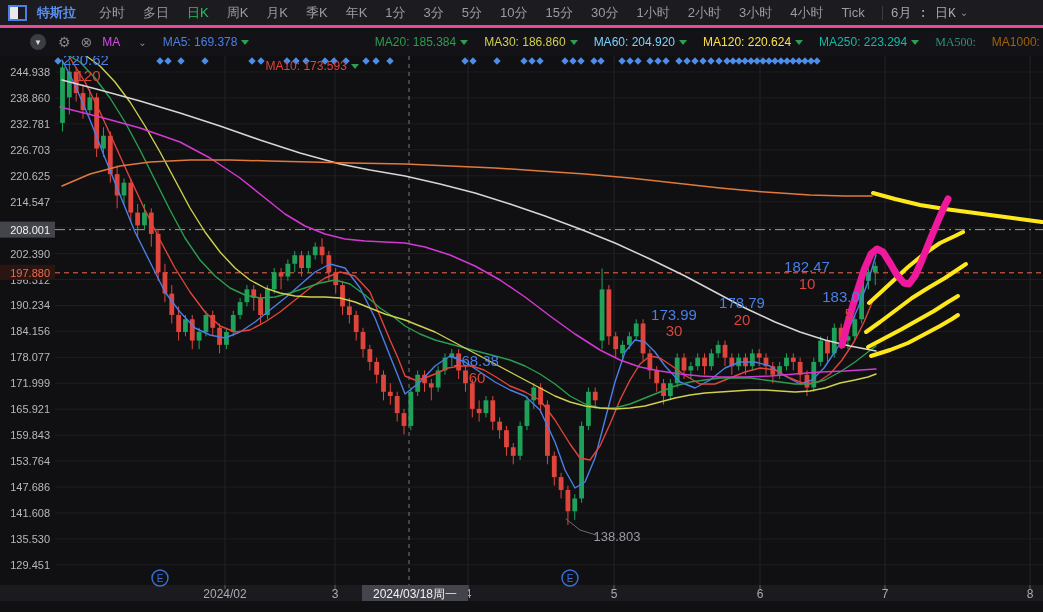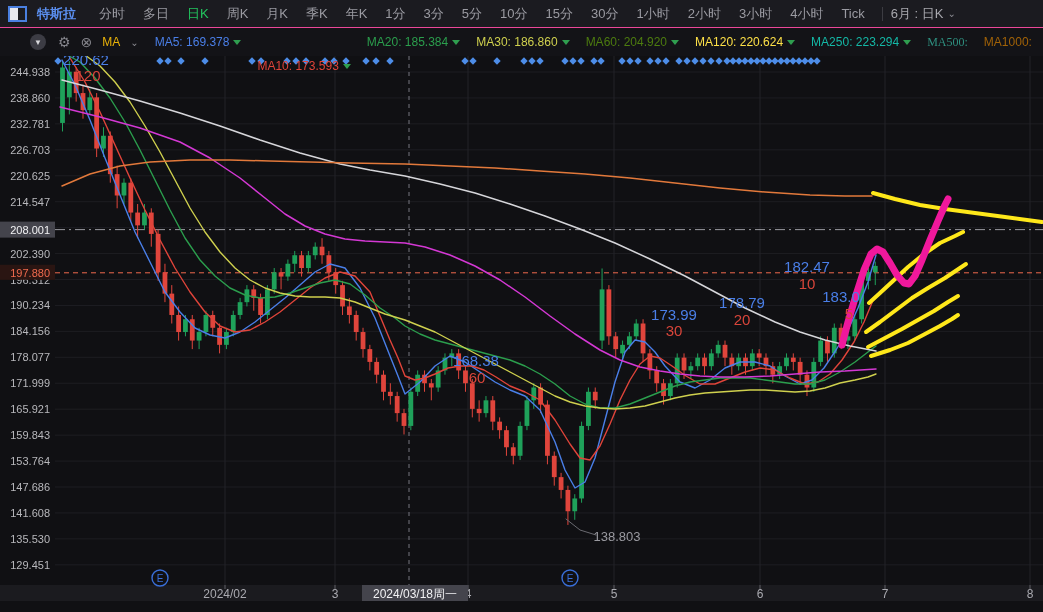--- a/index.html
+++ b/index.html
@@ -1,34 +1,34 @@
 <!DOCTYPE html>
 <html><head>
 <meta charset="utf-8">
 <style>
   html,body{margin:0;padding:0;background:#0b0b0d;}
   body{width:1043px;height:612px;overflow:hidden;font-family:"Liberation Sans",sans-serif;
        -webkit-font-smoothing:antialiased;position:relative;}
   .topbar{position:absolute;left:0;top:0;width:1043px;height:28px;background:#1b1b20;
           display:flex;align-items:center;gap:0;font-size:13px;color:#9b9ba2;z-index:5;
-          border-bottom:1px solid #ec4899;box-sizing:border-box;}
+          border-bottom:3px solid #ec4899;box-sizing:border-box;}
   .winicon{width:15px;height:12px;border:2px solid #4a80e0;background:linear-gradient(90deg,#e8e8ee 0 55%,#1b1b20 55%);
            margin:0 10px 0 8px;display:inline-block;}
   .symbol{color:#5b8ff0;font-weight:bold;margin-right:14px;}
   .tab{padding:0 9px;cursor:pointer;white-space:nowrap;}
   .tab.active{color:#22c55e;}
   .vsep{width:1px;height:14px;background:#3c3c42;margin:0 8px;}
-  .period{color:#a8a8ae;white-space:nowrap;}
+  .period{color:#a8a8ae;white-space:nowrap;font-family:Liberation Mono, monospace;}
   .chev{font-size:10px;color:#8a8a90;margin-left:4px;}
   .mabar{position:absolute;left:0;top:28px;width:1043px;height:28px;background:#131317;
          display:flex;align-items:center;font-size:12px;color:#9b9ba2;z-index:5;}
   .collapse-btn{width:16px;height:16px;border-radius:50%;background:#3c3c44;color:#d8d8dc;
         font-size:8px;display:flex;align-items:center;justify-content:center;margin:0 12px 0 30px;}
   .mico{color:#85858c;font-size:14px;margin-right:10px;}
-  .magrp{color:#eab308;margin-right:6px;}
+  .magrp{color:#d946ef;margin-right:14px;}
   .ma-item{margin-left:16px;white-space:nowrap;display:inline-flex;align-items:center;}
   .tri{display:inline-block;width:0;height:0;border-left:4px solid transparent;
        border-right:4px solid transparent;border-top:5px solid #2f9e4f;margin-left:4px;}
   svg text{font-family:"Liberation Sans",sans-serif;}
   #chart{position:absolute;left:0;top:0;z-index:1;}
 </style>
 </head>
 <body>
 
 <svg id="chart" width="1043" height="612">
@@ -479,19 +479,19 @@
   <span class="collapse-btn">▼</span>
   <span class="mico">⚙</span>
   <span class="mico">⊗</span>
   <span class="magrp">MA</span>
   <span class="chev">⌄</span>
   <span id="ma-items" style="display:flex;align-items:center;">
       <span class="ma-item" style="color: rgb(74, 127, 232);">MA5: 169.378<span class="tri"></span></span>
       <span class="ma-item" style="color: rgb(224, 68, 58); margin-top: 48px;">MA10: 173.593<span class="tri"></span></span>
       <span class="ma-item" style="color: rgb(43, 158, 77);">MA20: 185.384<span class="tri"></span></span>
       <span class="ma-item" style="color: rgb(207, 208, 78);">MA30: 186.860<span class="tri"></span></span>
-      <span class="ma-item" style="color: #4d7c0f;">MA60: 204.920<span class="tri"></span></span>
+      <span class="ma-item" style="color: #7dd3fc;">MA60: 204.920<span class="tri"></span></span>
       <span class="ma-item" style="color: #fde047;">MA120: 220.624<span class="tri"></span></span>
       <span class="ma-item" style="color: #14b8a6;">MA250: 223.294<span class="tri"></span></span>
       <span class="ma-item" style="color: rgb(46, 143, 127); font-family: Liberation Serif, serif;">MA500: </span>
       <span class="ma-item" style="color: #a16207;">MA1000: </span>
     </span>
 </div>
 
 </body></html>

